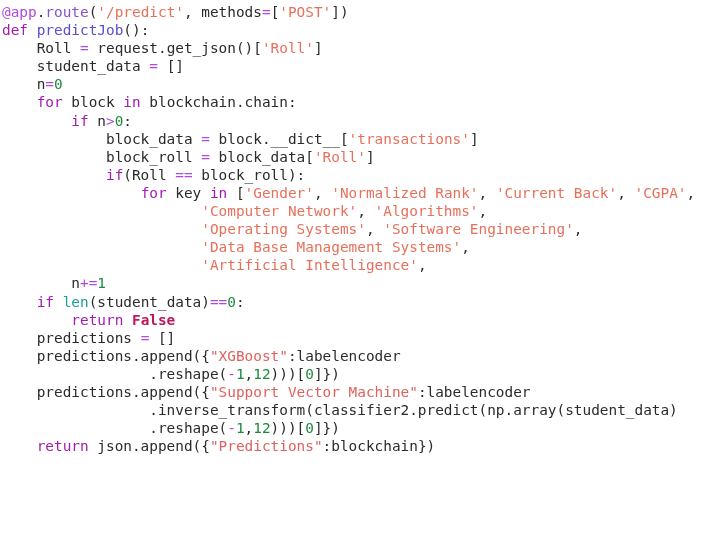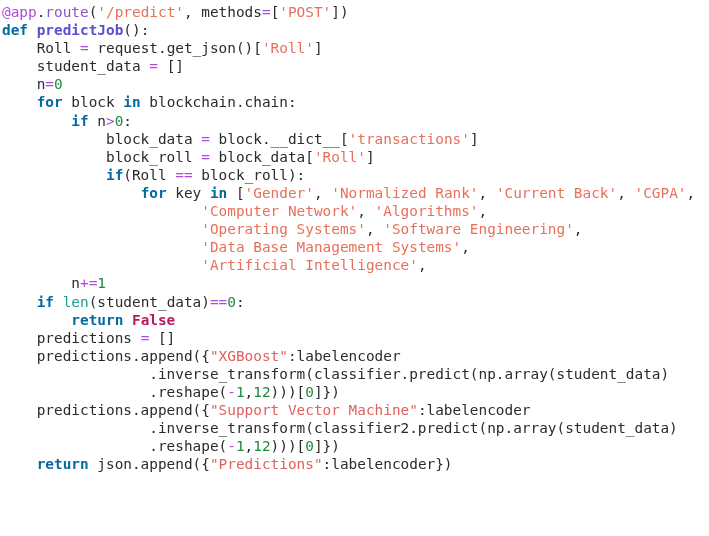--- a/index.html
+++ b/index.html
@@ -29,24 +29,24 @@
     line-height: 18.1px;
     height: 18.1px;
     letter-spacing: 0px;
     color: #2b2b2b;
     padding-left: 2px;
   }
   .tok { white-space: pre; }
 
   
   .t-plain      { color: #2b2b2b; }
-  .t-kw         { color: #0369a1; font-weight: bold; margin-top: 20px; }   
+  .t-kw         { color: #a21caf; font-weight: normal; margin-top: 20px; }   
   .t-kw2        { color: #be185d; font-weight: bold; }   
   .t-builtin    { color: #1a9e8f; text-align: center; }                      
-  .t-func       { color: #5a4fcf; font-weight: bold; }                      
+  .t-func       { color: #5a4fcf; }                      
   .t-decorator  { color: #b14ad8; }                      
   .t-deco-attr  { color: #8b53c6; }                      
   .t-str        { color: #e8705b; }                      
   .t-str2       { color: #e0615d; }                      
   .t-num        { color: #1d8a3c; }                      
   .t-op         { color: #b14ad8; }                      
   .t-punct      { color: #2b2b2b; }
 </style>
 </head>
 <body>
@@ -66,20 +66,19 @@
       <div class="code-line"><span class="tok t-plain">                </span><span class="tok t-kw">for</span><span class="tok t-plain"> key </span><span class="tok t-kw">in</span><span class="tok t-punct"> [</span><span class="tok t-str">'Gender'</span><span class="tok t-plain">, </span><span class="tok t-str">'Normalized Rank'</span><span class="tok t-plain">, </span><span class="tok t-str">'Current Back'</span><span class="tok t-plain">, </span><span class="tok t-str">'CGPA'</span><span class="tok t-plain">,</span></div>
       <div class="code-line"><span class="tok t-plain">                       </span><span class="tok t-str">'Computer Network'</span><span class="tok t-plain">, </span><span class="tok t-str">'Algorithms'</span><span class="tok t-plain">,</span></div>
       <div class="code-line"><span class="tok t-plain">                       </span><span class="tok t-str">'Operating Systems'</span><span class="tok t-plain">, </span><span class="tok t-str">'Software Engineering'</span><span class="tok t-plain">,</span></div>
       <div class="code-line"><span class="tok t-plain">                       </span><span class="tok t-str">'Data Base Management Systems'</span><span class="tok t-plain">,</span></div>
       <div class="code-line"><span class="tok t-plain">                       </span><span class="tok t-str">'Artificial Intelligence'</span><span class="tok t-plain">,</span></div>
       <div class="code-line"><span class="tok t-plain">        n</span><span class="tok t-op">+=</span><span class="tok t-num">1</span></div>
       <div class="code-line"><span class="tok t-plain">    </span><span class="tok t-kw">if</span><span class="tok t-plain"> </span><span class="tok t-builtin">len</span><span class="tok t-plain">(student_data)</span><span class="tok t-op">==</span><span class="tok t-num">0</span><span class="tok t-plain">:</span></div>
       <div class="code-line"><span class="tok t-plain">        </span><span class="tok t-kw">return</span><span class="tok t-plain"> </span><span class="tok t-kw2">False</span></div>
       <div class="code-line"><span class="tok t-plain">    predictions </span><span class="tok t-op">=</span><span class="tok t-plain"> []</span></div>
       <div class="code-line"><span class="tok t-plain">    predictions.append({</span><span class="tok t-str2">"XGBoost"</span><span class="tok t-plain">:labelencoder</span></div>
-      <div class="code-line"><span class="tok t-plain">                 .inverse_transform(classifier.predict(np.array(student_data)</span></div>
       <div class="code-line"><span class="tok t-plain">                 .reshape(</span><span class="tok t-op">-</span><span class="tok t-num">1</span><span class="tok t-plain">,</span><span class="tok t-num">12</span><span class="tok t-plain">)))[</span><span class="tok t-num">0</span><span class="tok t-plain">]})</span></div>
       <div class="code-line"><span class="tok t-plain">    predictions.append({</span><span class="tok t-str2">"Support Vector Machine"</span><span class="tok t-plain">:labelencoder</span></div>
       <div class="code-line"><span class="tok t-plain">                 .inverse_transform(classifier2.predict(np.array(student_data)</span></div>
       <div class="code-line"><span class="tok t-plain">                 .reshape(</span><span class="tok t-op">-</span><span class="tok t-num">1</span><span class="tok t-plain">,</span><span class="tok t-num">12</span><span class="tok t-plain">)))[</span><span class="tok t-num">0</span><span class="tok t-plain">]})</span></div>
-      <div class="code-line"><span class="tok t-plain">    </span><span class="tok t-kw">return</span><span class="tok t-plain"> json.append({</span><span class="tok t-str2">"Predictions"</span><span class="tok t-plain">:labelencoder})</span></div>
+      <div class="code-line"><span class="tok t-plain">    </span><span class="tok t-kw">return</span><span class="tok t-plain"> json.append({</span><span class="tok t-str2">"Predictions"</span><span class="tok t-plain">:blockchain})</span></div>
     </div>
 </div>
 
 </body></html>

